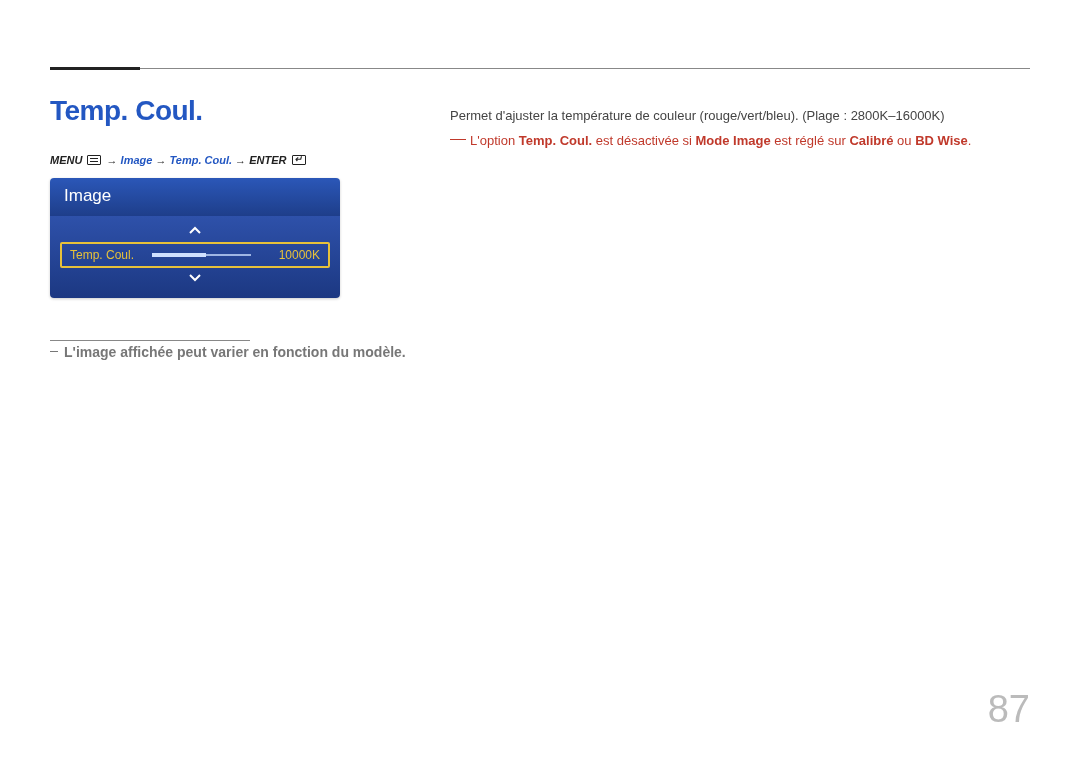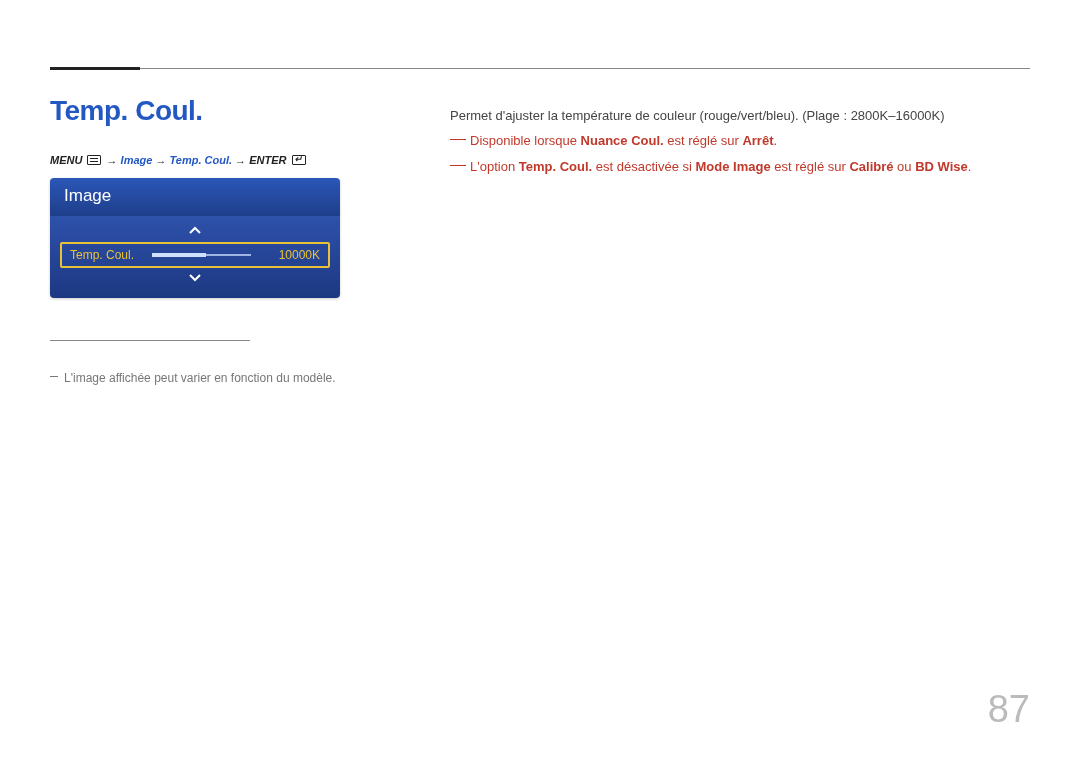--- a/index.html
+++ b/index.html
@@ -139,23 +139,24 @@
   .footnote-rule {
     position: absolute;
     left: 50px;
     top: 340px;
     width: 200px;
     border-top: 1px solid #888;
   }
   .footnote {
     position: absolute;
     left: 50px;
-    top: 371px;
-    font-size: 12px;
+    top: 344px;
+    font-size: 14px;
     color: #777;
+    font-weight: bold;
   }
   .footnote .dash { display: inline-block; width: 8px; border-top: 1px solid #777; vertical-align: middle; margin-right: 6px; position: relative; top: -2px; }
   .desc-block {
     position: absolute;
     left: 450px;
     top: 104px;
     right: 60px;
     font-size: 13px;
     color: #444;
     line-height: 1.8;
@@ -226,20 +227,17 @@
 </div>
 
 <div class="footnote-rule"></div>
 <div class="footnote">
   <span class="dash"></span><span>L'image affichée peut varier en fonction du modèle.</span>
 </div>
 
 <div class="desc-block">
   <p>Permet d'ajuster la température de couleur (rouge/vert/bleu). (Plage : 2800K–16000K)</p>
   <p class="note">
-    <span class="dash"></span><span>Disponible lorsque </span><b>Nuance Coul.</b><span> est réglé sur </span><b>Arrêt</b><span>.</span>
-  </p>
-  <p class="note">
     <span class="dash"></span><span>L'option </span><b>Temp. Coul.</b><span> est désactivée si </span><b>Mode Image</b><span> est réglé sur </span><b>Calibré</b><span> ou </span><b>BD Wise</b><span>.</span>
   </p>
 </div>
 
 <div class="page-number">87</div>
 
 </body></html>

